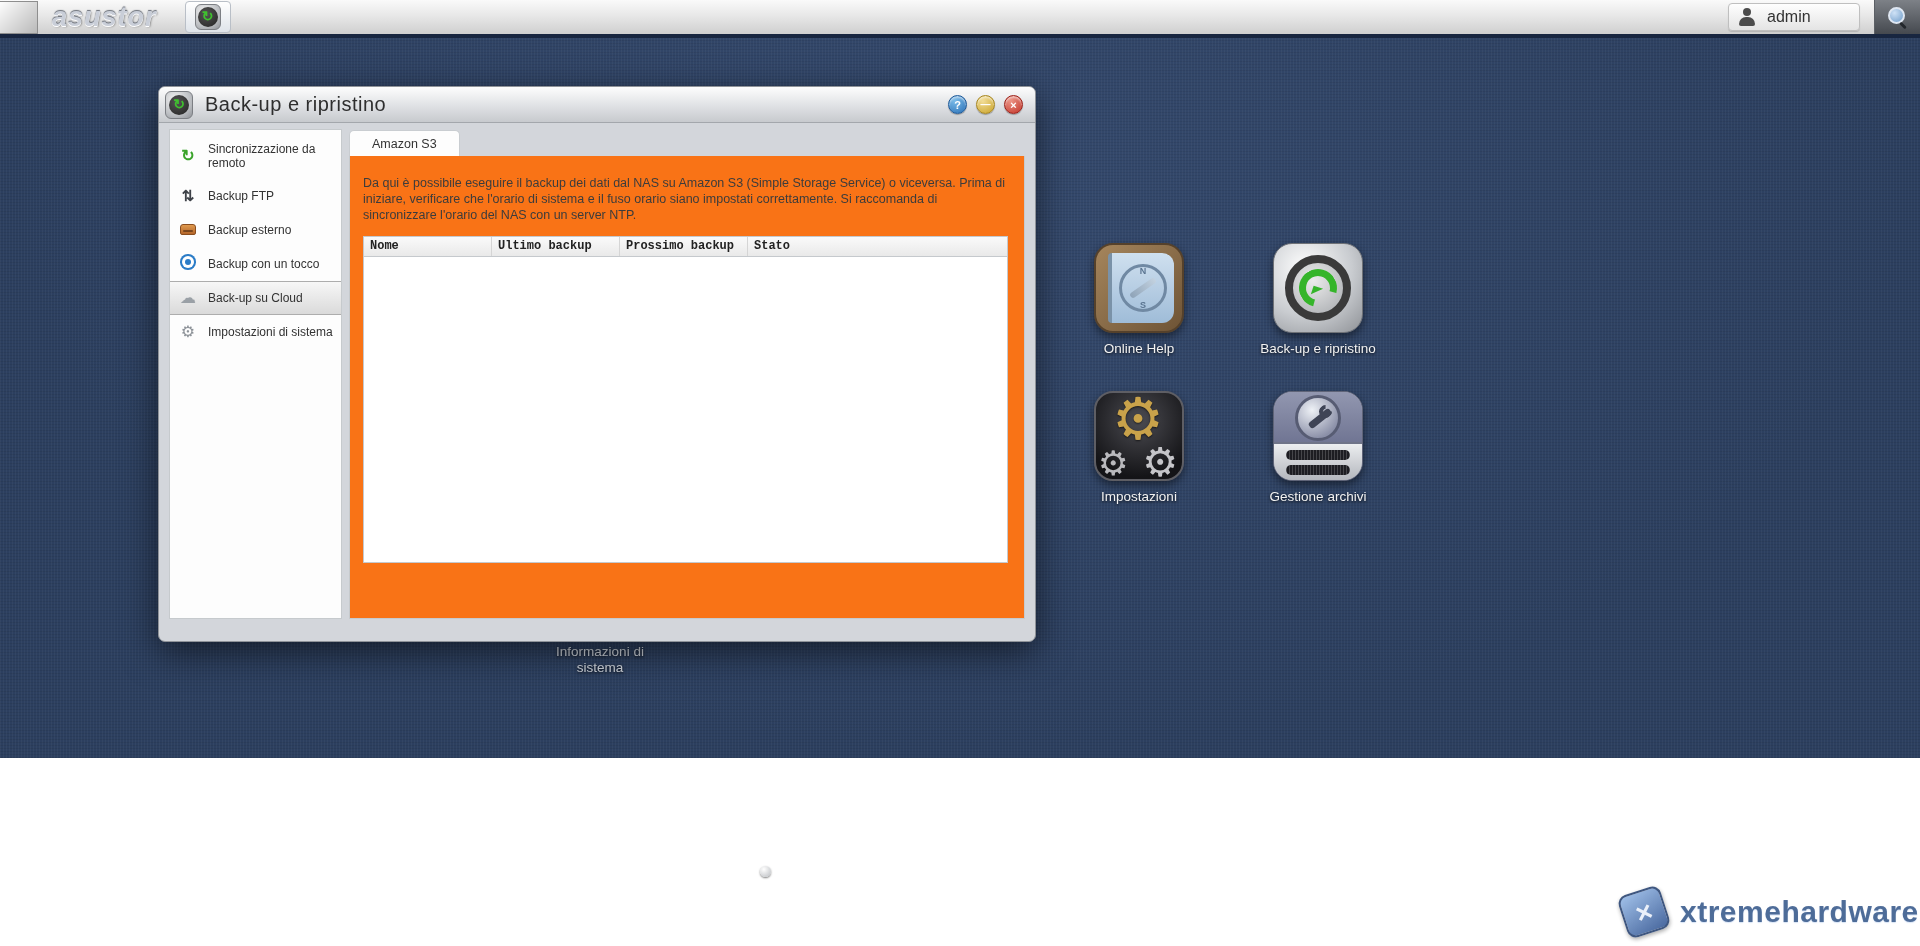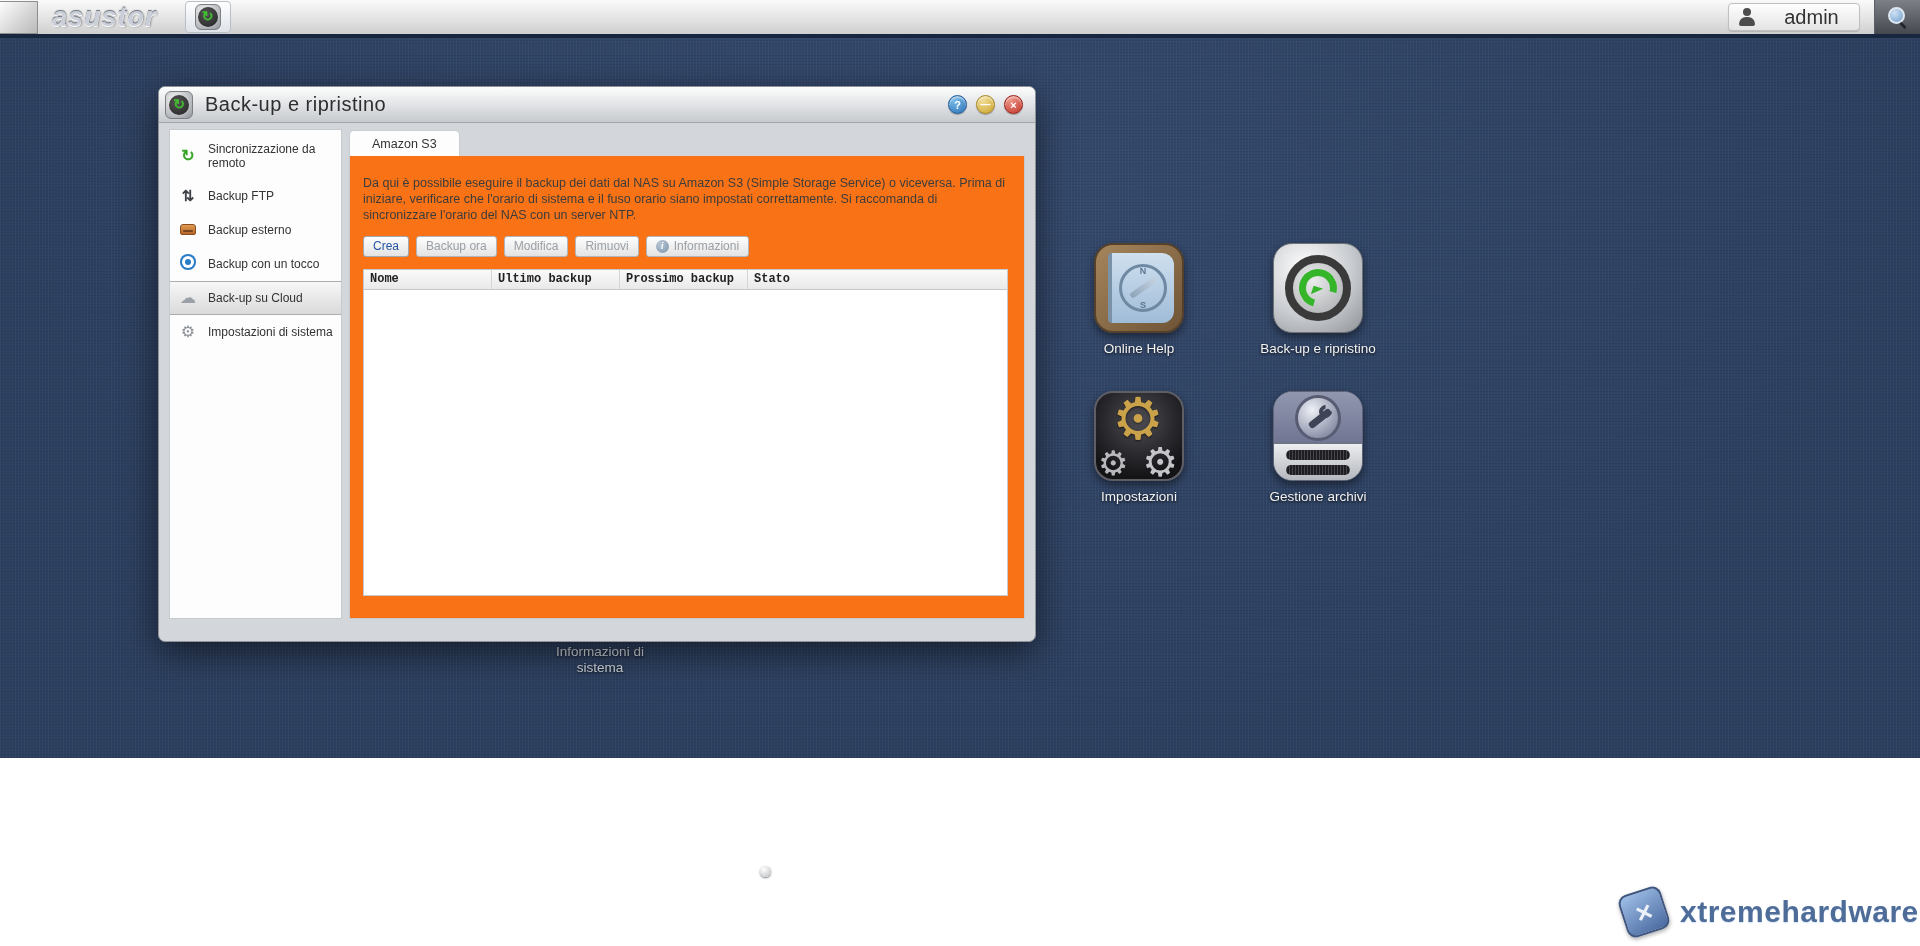--- a/index.html
+++ b/index.html
@@ -57,21 +57,21 @@
     background:linear-gradient(#fefefe,#e4e4e4);
     border:1px solid #bfbfbf;
     display:flex; align-items:center; margin-right:14px;
     box-shadow:0 1px 1px rgba(0,0,0,0.15);
   }
   .person-icon { width:20px; height:20px; position:relative; margin:0 10px 0 8px; }
   .person-icon::before { content:""; position:absolute; top:1px; left:6px; width:8px; height:8px;
     border-radius:50%; background:#4c4c4c; }
   .person-icon::after { content:""; position:absolute; bottom:1px; left:2px; width:16px; height:9px;
     border-radius:7px 7px 2px 2px; background:#4c4c4c; }
-  .user-label { font-size:20px; color:#333; flex:1; text-align:center; padding-right:3px; }
+  .user-label { font-size:16px; color:#333; flex:1; text-align:left; padding-right:3px; }
   .tb-search-zone {
     width:46px; height:34px;
     background:linear-gradient(#7d8187,#45494f);
     display:flex; align-items:center; justify-content:center;
     border-left:1px solid #5c6066;
   }
   .search-icon { position:relative; width:22px; height:22px; }
   .search-icon::before { content:""; position:absolute; top:1px; left:1px; width:13px; height:13px;
     border-radius:50%; border:2px solid #dfe7f2; background:radial-gradient(circle at 35% 30%, #cfe2f6, #6f9cc9); }
   .search-icon::after { content:""; position:absolute; bottom:1px; right:2px; width:8px; height:3px;
@@ -361,30 +361,20 @@
         </div>
       </div>
 
       <div class="main-col">
         <div class="tab-row">
           <div class="tab">Amazon S3</div>
         </div>
         <div class="main-panel">
           <div class="desc">Da qui è possibile eseguire il backup dei dati dal NAS su Amazon S3 (Simple Storage Service) o viceversa. Prima di iniziare, verificare che l'orario di sistema e il fuso orario siano impostati correttamente. Si raccomanda di sincronizzare l'orario del NAS con un server NTP.</div>
 
-          <div class="btn-row">
-            <div class="btn enabled">Crea</div>
-            <div class="btn disabled">Backup ora</div>
-            <div class="btn disabled">Modifica</div>
-            <div class="btn disabled">Rimuovi</div>
-            <div class="btn disabled">
-              <span class="info-badge">i</span>
-              <span>Informazioni</span>
-            </div>
-          </div>
 
           <div class="table">
             <div class="thead">
               <div class="th">Nome</div>
               <div class="th">Ultimo backup</div>
               <div class="th">Prossimo backup</div>
               <div class="th">Stato</div>
             </div>
             <div class="tbody"></div>
           </div>

